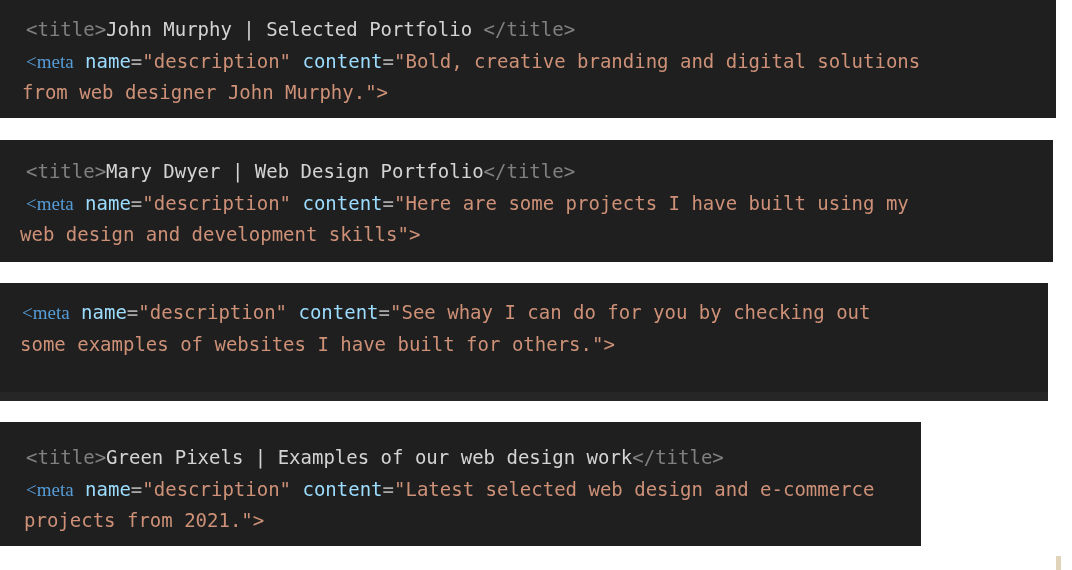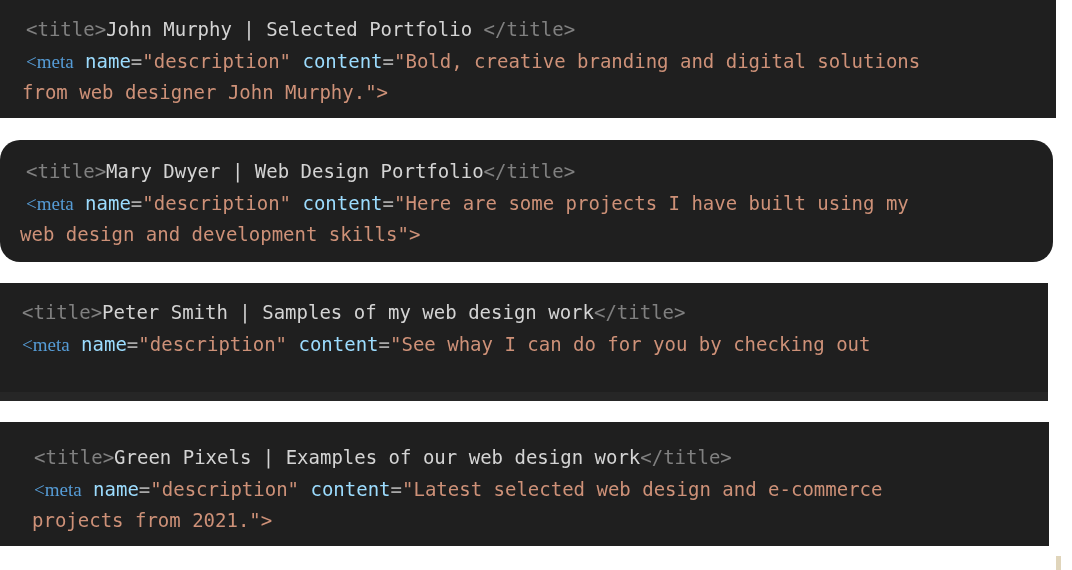--- a/index.html
+++ b/index.html
@@ -28,23 +28,23 @@
     font-size: 19px;
     line-height: 31.5px;
     white-space: nowrap;
     overflow: hidden;
     box-sizing: border-box;
     position: relative;
   }
 
   
   .block-1 { width: 1056px; height: 118px; padding: 14px 0 10px 0; }
-  .block-2 { width: 1053px; height: 122px; padding: 16px 0 12px 0; margin-top: 22px; border-radius: 20px; }
+  .block-2 { width: 1053px; height: 122px; padding: 16px 0 12px 0; margin-top: 22px; }
   .block-3 { width: 1048px; height: 118px; padding: 14px 0 4px 0; margin-top: 21px; }
-  .block-4 { width: 1049px; height: 124px; padding: 20px 0 14px 12px; margin-top: 21px; }
+  .block-4 { width: 921px; height: 124px; padding: 20px 0 14px 4px; margin-top: 21px; }
 
   .code-line {
     white-space: pre;
     height: 31.5px;
   }
 
   
   .indent-2 { padding-left: 26px; }
   .indent-1 { padding-left: 22px; }
   .indent-0 { padding-left: 20px; }
@@ -88,22 +88,22 @@
     <div class="code-line indent-1"><span class="tok-string">from web designer John Murphy."&gt;</span></div>
   </div>
 
   <div class="code-block block-2">
     <div class="code-line indent-2"><span class="tok-punct">&lt;title&gt;</span><span class="tok-text">Mary Dwyer | Web Design Portfolio</span><span class="tok-punct">&lt;/title&gt;</span></div>
     <div class="code-line indent-2"><span class="tok-tag">&lt;meta</span><span class="tok-text"> </span><span class="tok-attr">name</span><span class="tok-eq">=</span><span class="tok-string">"description"</span><span class="tok-text"> </span><span class="tok-attr">content</span><span class="tok-eq">=</span><span class="tok-string">"Here are some projects I have built using my</span></div>
     <div class="code-line indent-0"><span class="tok-string">web design and development skills"&gt;</span></div>
   </div>
 
   <div class="code-block block-3">
-    <div class="code-line indent-1"><span class="tok-punct">&lt;title&gt;</span><span class="tok-text">Peter Smith | Samples of my web design work</span><span class="tok-punct">&lt;/title&gt;</span></div>
     <div class="code-line indent-1"><span class="tok-tag">&lt;meta</span><span class="tok-text"> </span><span class="tok-attr">name</span><span class="tok-eq">=</span><span class="tok-string">"description"</span><span class="tok-text"> </span><span class="tok-attr">content</span><span class="tok-eq">=</span><span class="tok-string">"See whay I can do for you by checking out</span></div>
+    <div class="code-line indent-0"><span class="tok-string">some examples of websites I have built for others."&gt;</span></div>
     <div class="hscroll"></div>
   </div>
 
   <div class="code-block block-4">
     <div class="code-line indent-1"><span class="tok-punct">&lt;title&gt;</span><span class="tok-text">Green Pixels | Examples of our web design work</span><span class="tok-punct">&lt;/title&gt;</span></div>
     <div class="code-line indent-1"><span class="tok-tag">&lt;meta</span><span class="tok-text"> </span><span class="tok-attr">name</span><span class="tok-eq">=</span><span class="tok-string">"description"</span><span class="tok-text"> </span><span class="tok-attr">content</span><span class="tok-eq">=</span><span class="tok-string">"Latest selected web design and e-commerce</span></div>
     <div class="code-line indent-0"><span class="tok-string">projects from 2021."&gt;</span></div>
   </div>
 
 </div>

